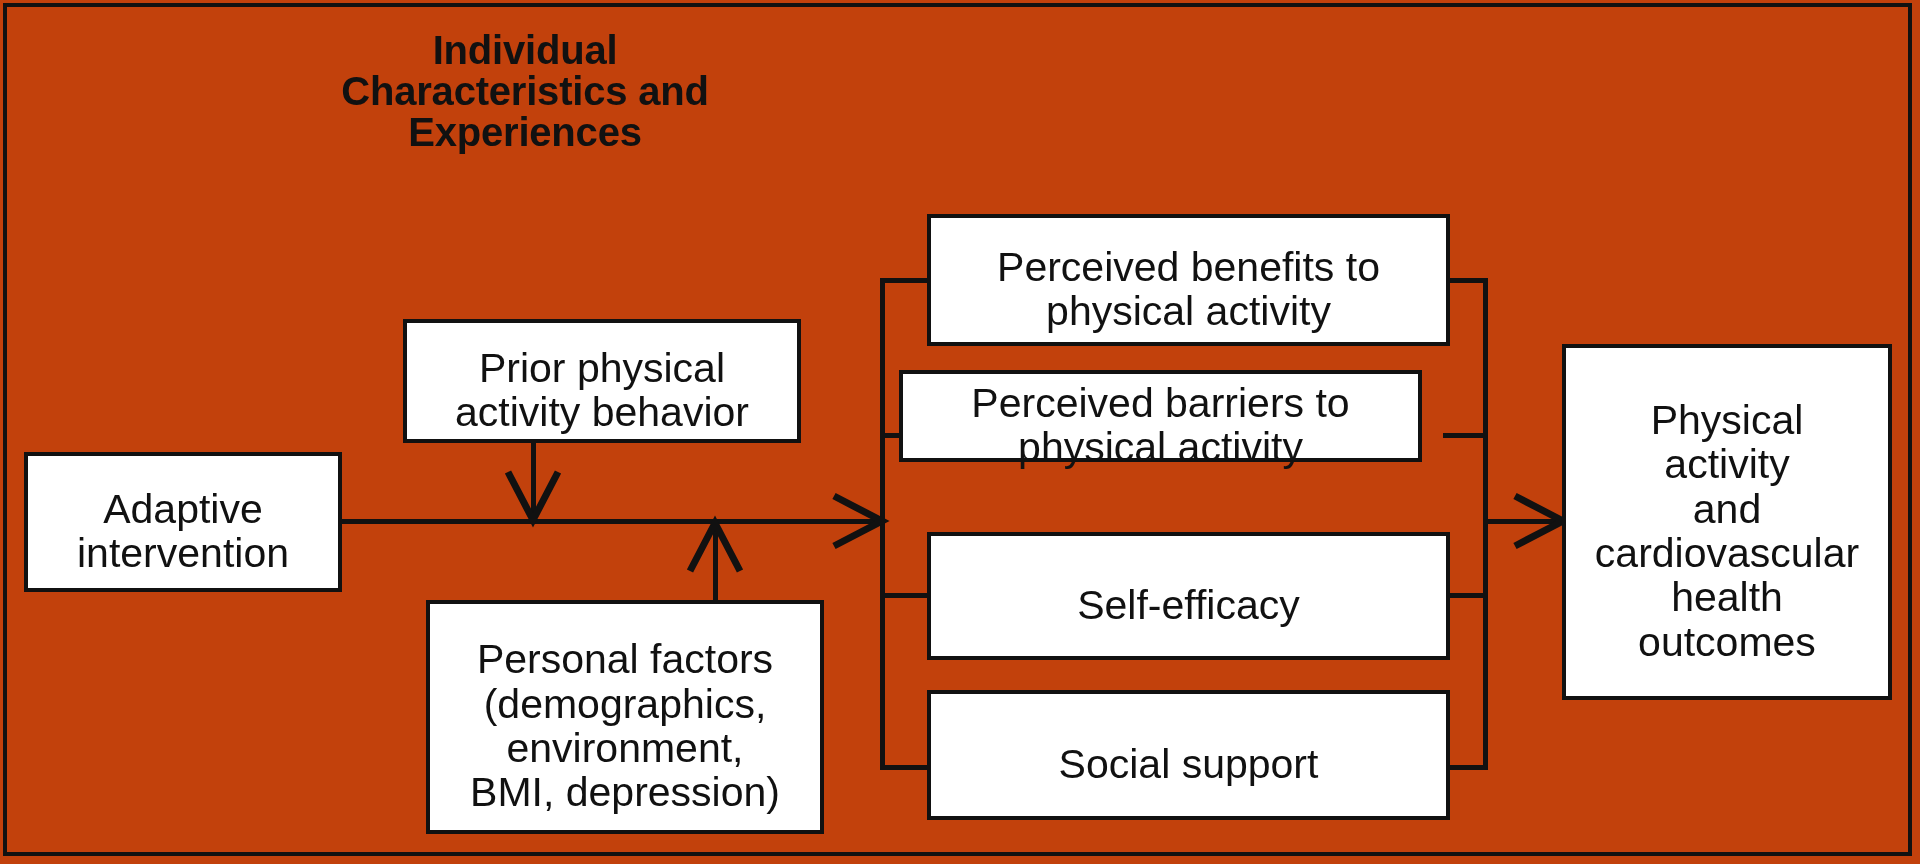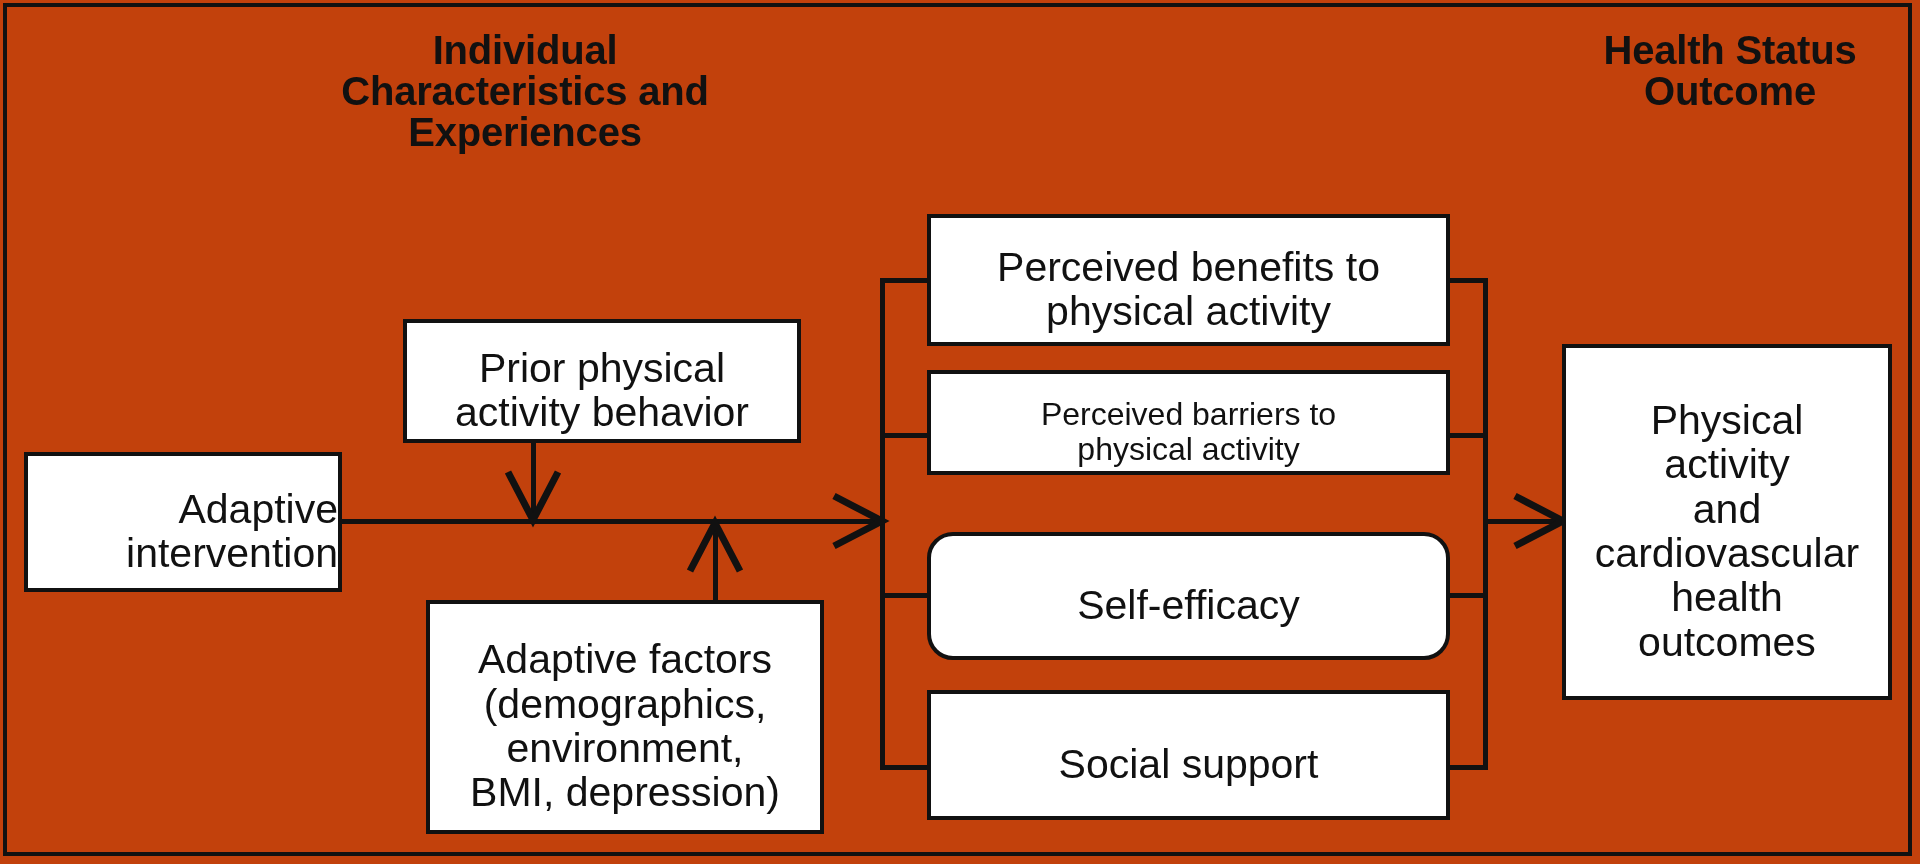--- a/index.html
+++ b/index.html
@@ -74,21 +74,20 @@
     width: 100%;
     white-space: pre-line;
     margin-top: 18px;
   }
   #node-adaptive {
     left: 24px;
     top: 452px;
     width: 318px;
     height: 140px;
     font-size: 41px;
-    text-align: right;
   }
   #node-prior {
     left: 403px;
     top: 319px;
     width: 398px;
     height: 124px;
     font-size: 41px;
   }
   #node-personal {
     left: 426px;
@@ -98,33 +97,32 @@
     font-size: 41px;
   }
   #node-benefits {
     left: 927px;
     top: 214px;
     width: 523px;
     height: 132px;
     font-size: 41px;
   }
   #node-barriers {
-    left: 927px;
+    left: 899px;
     top: 370px;
     width: 523px;
-    height: 105px;
-    font-size: 32px;
+    height: 92px;
+    font-size: 41px;
   }
   #node-selfefficacy {
     left: 927px;
     top: 532px;
     width: 523px;
     height: 128px;
     font-size: 41px;
-    border-radius: 26px;
   }
   #node-social {
     left: 927px;
     top: 690px;
     width: 523px;
     height: 130px;
     font-size: 41px;
   }
   #node-outcome {
     left: 1562px;
@@ -162,25 +160,20 @@
 
   <div class="outer-frame"></div>
 
   <div class="col-heading" id="heading-individual">
     <span class="node-label">Individual
 Characteristics
 and Experiences</span>
   </div>
 
 
-  <div class="col-heading" id="heading-outcome">
-    <span class="node-label">Health
-Status
-Outcome</span>
-  </div>
 
   <div class="hline" style="left:342px; top:519px; width:538px;"></div>
 
   <div class="arrowhead" style="left:828px; top:492px; width:58px; height:58px;">
     <svg width="58" height="58" viewBox="0 0 58 58">
       <polyline points="6,4 54,29 6,54" fill="none" stroke="#111111" stroke-width="7" stroke-linecap="butt" stroke-linejoin="miter"></polyline>
     </svg>
   </div>
 
   <div class="vline" style="left:531px; top:443px; width:5px; height:78px;"></div>
@@ -223,21 +216,21 @@
     <span class="node-label">Adaptive
 intervention</span>
   </div>
 
   <div class="node" id="node-prior">
     <span class="node-label">Prior physical
 activity behavior</span>
   </div>
 
   <div class="node" id="node-personal">
-    <span class="node-label">Adaptive factors
+    <span class="node-label">Personal factors
 (demographics,
 environment,
 BMI, depression)</span>
   </div>
 
   <div class="node" id="node-benefits">
     <span class="node-label">Perceived benefits to
 physical activity</span>
   </div>
 

